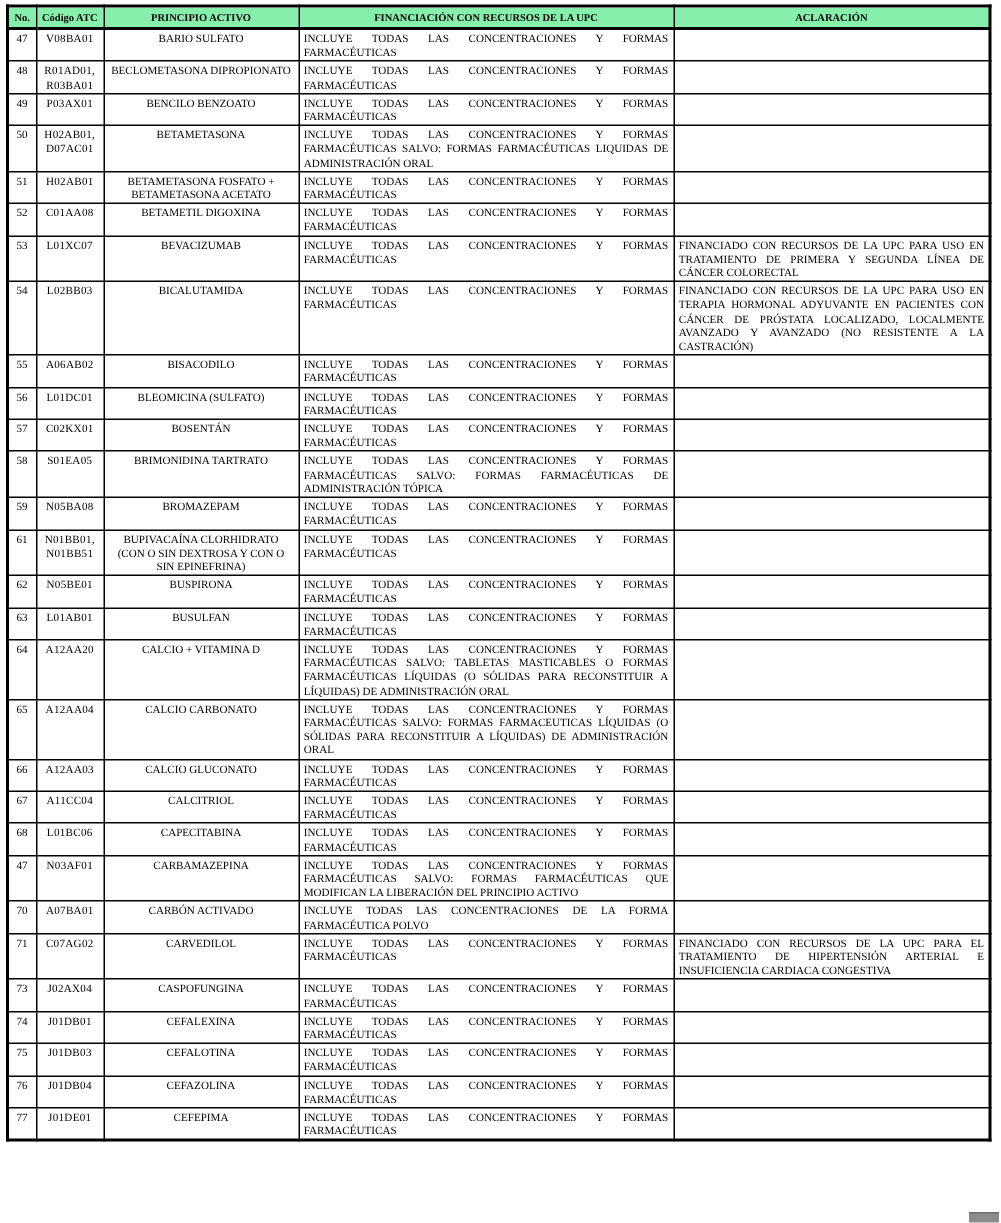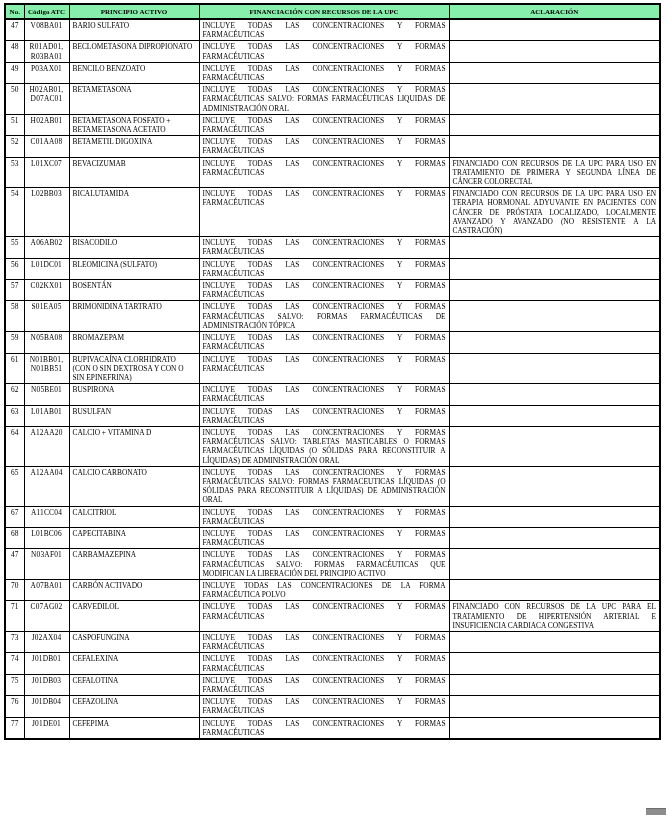--- a/index.html
+++ b/index.html
@@ -37,21 +37,21 @@
   .doc-table td {
     border: 1px solid #000;
     font-size: 7.4px;
     line-height: 9.2px;
     vertical-align: top;
     padding: 1px 3px;
     word-wrap: break-word;
   }
   td.c-no   { text-align: center; padding-left: 3px; }
   td.c-atc  { text-align: center; letter-spacing: 0.2px; }
-  td.c-prin { text-align: left; }
+  td.c-prin { text-align: center; }
   td.c-fin  { text-align: justify; margin-top: 32px; }
   td.c-acl  { text-align: justify; }
   .page-edge-artifact {
     position: absolute;
     left: 646px;
     top: 808px;
     width: 20px;
     height: 6px;
     background: #8d8d8d;
     border-top: 1px solid #6e6e6e;
@@ -198,20 +198,27 @@
         <td class="c-acl"></td>
       </tr>
       <tr>
         <td class="c-no">65</td>
         <td class="c-atc">A12AA04</td>
         <td class="c-prin">CALCIO CARBONATO</td>
         <td class="c-fin">INCLUYE TODAS LAS CONCENTRACIONES Y FORMAS FARMACÉUTICAS SALVO: FORMAS FARMACEUTICAS LÍQUIDAS (O SÓLIDAS PARA RECONSTITUIR A LÍQUIDAS) DE ADMINISTRACIÓN ORAL</td>
         <td class="c-acl"></td>
       </tr>
       <tr>
+        <td class="c-no">66</td>
+        <td class="c-atc">A12AA03</td>
+        <td class="c-prin">CALCIO GLUCONATO</td>
+        <td class="c-fin">INCLUYE TODAS LAS CONCENTRACIONES Y FORMAS FARMACÉUTICAS</td>
+        <td class="c-acl"></td>
+      </tr>
+      <tr>
         <td class="c-no">67</td>
         <td class="c-atc">A11CC04</td>
         <td class="c-prin">CALCITRIOL</td>
         <td class="c-fin">INCLUYE TODAS LAS CONCENTRACIONES Y FORMAS FARMACÉUTICAS</td>
         <td class="c-acl"></td>
       </tr>
       <tr>
         <td class="c-no">68</td>
         <td class="c-atc">L01BC06</td>
         <td class="c-prin">CAPECITABINA</td>

